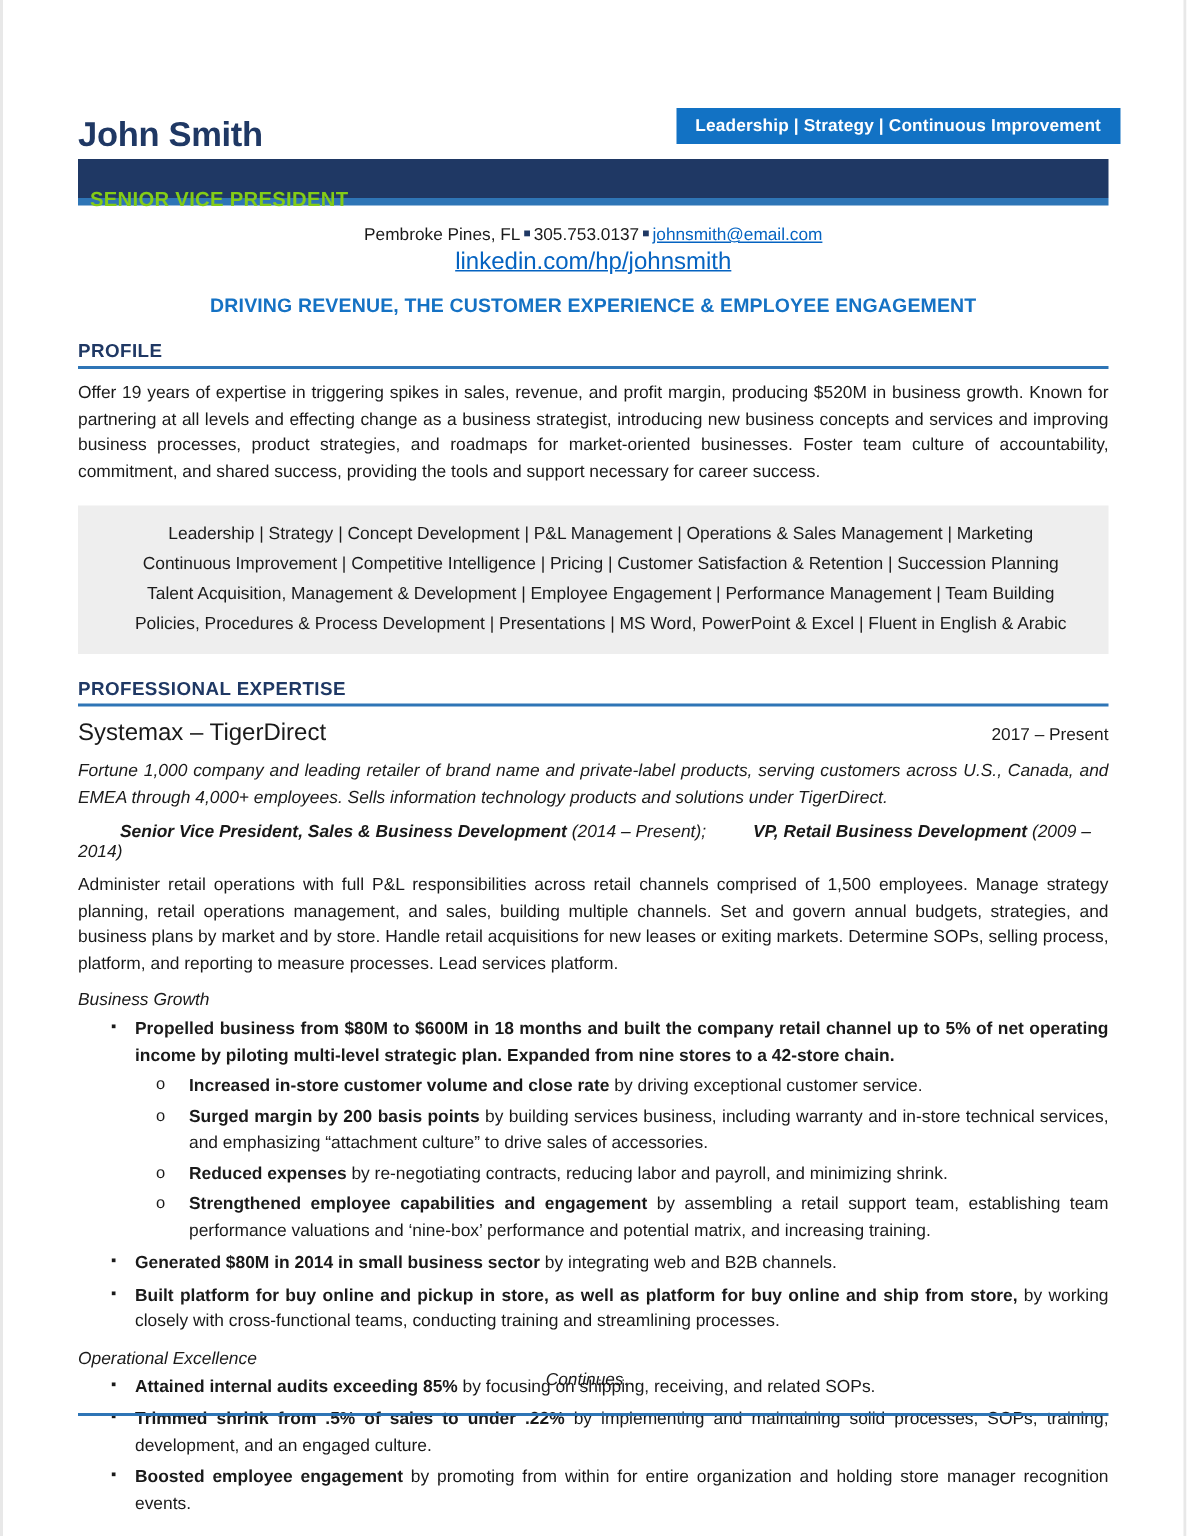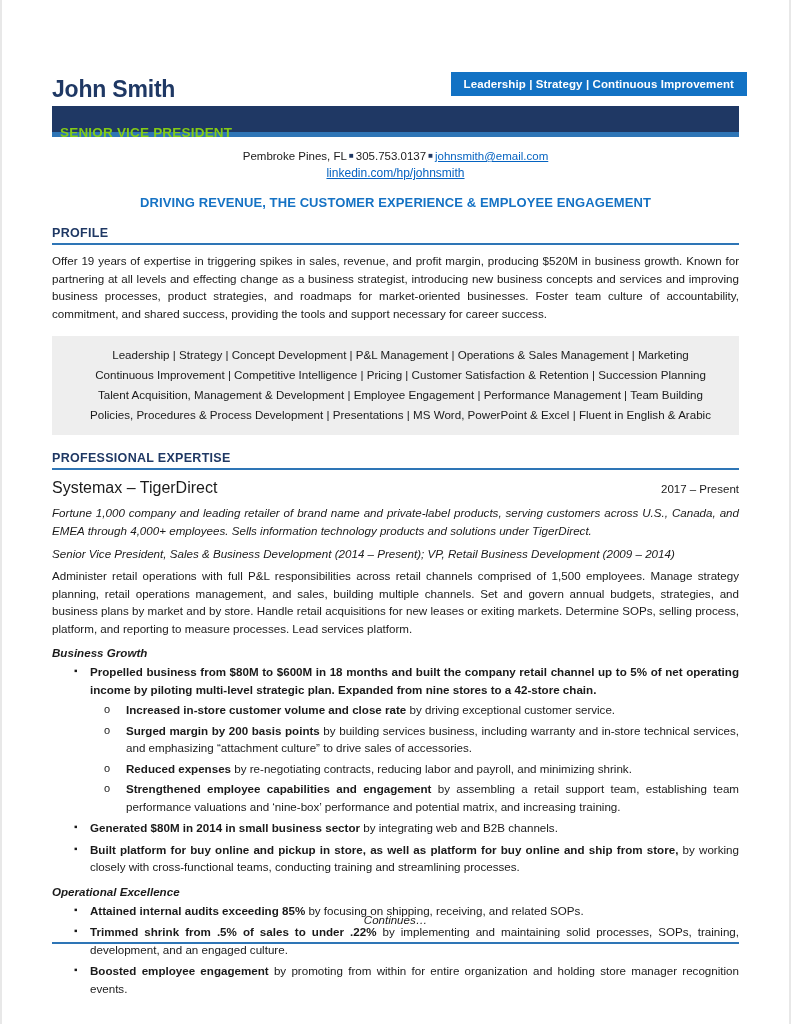--- a/index.html
+++ b/index.html
@@ -90,21 +90,21 @@
     font-size: 8px;
     vertical-align: 2px;
     padding: 0 2px;
   }
   .link {
     color: #0563C1;
     text-decoration: underline;
   }
   .contact-line2 {
     text-align: center;
-    font-size: 12px;
+    font-size: 16px;
     line-height: 17px;
   }
 
   
   .headline {
     text-align: center;
     color: #1572C4;
     font-weight: bold;
     font-size: 13px;
     margin-top: 13px;
@@ -165,28 +165,29 @@
   }
   .job-dates {
     font-size: 11.5px;
   }
   .job-title-line {
     font-size: 11.6px;
     margin-top: 8px;
     font-style: italic;
   }
   .job-title-line .b {
+    font-weight: bold;
+    margin-left: 28px;
+  }
+
+  
+  .group-head {
+    font-size: 11.6px;
+    font-style: italic;
     font-weight: normal;
-  }
-
-  
-  .group-head {
-    font-size: 11.6px;
-    font-style: italic;
-    font-weight: bold;
     margin-top: 9px;
   }
 
   
   ul.lvl1 {
     list-style: none;
     margin: 4px 0 0 0;
     padding: 0;
   }
   ul.lvl1 > li.bullet1 {

